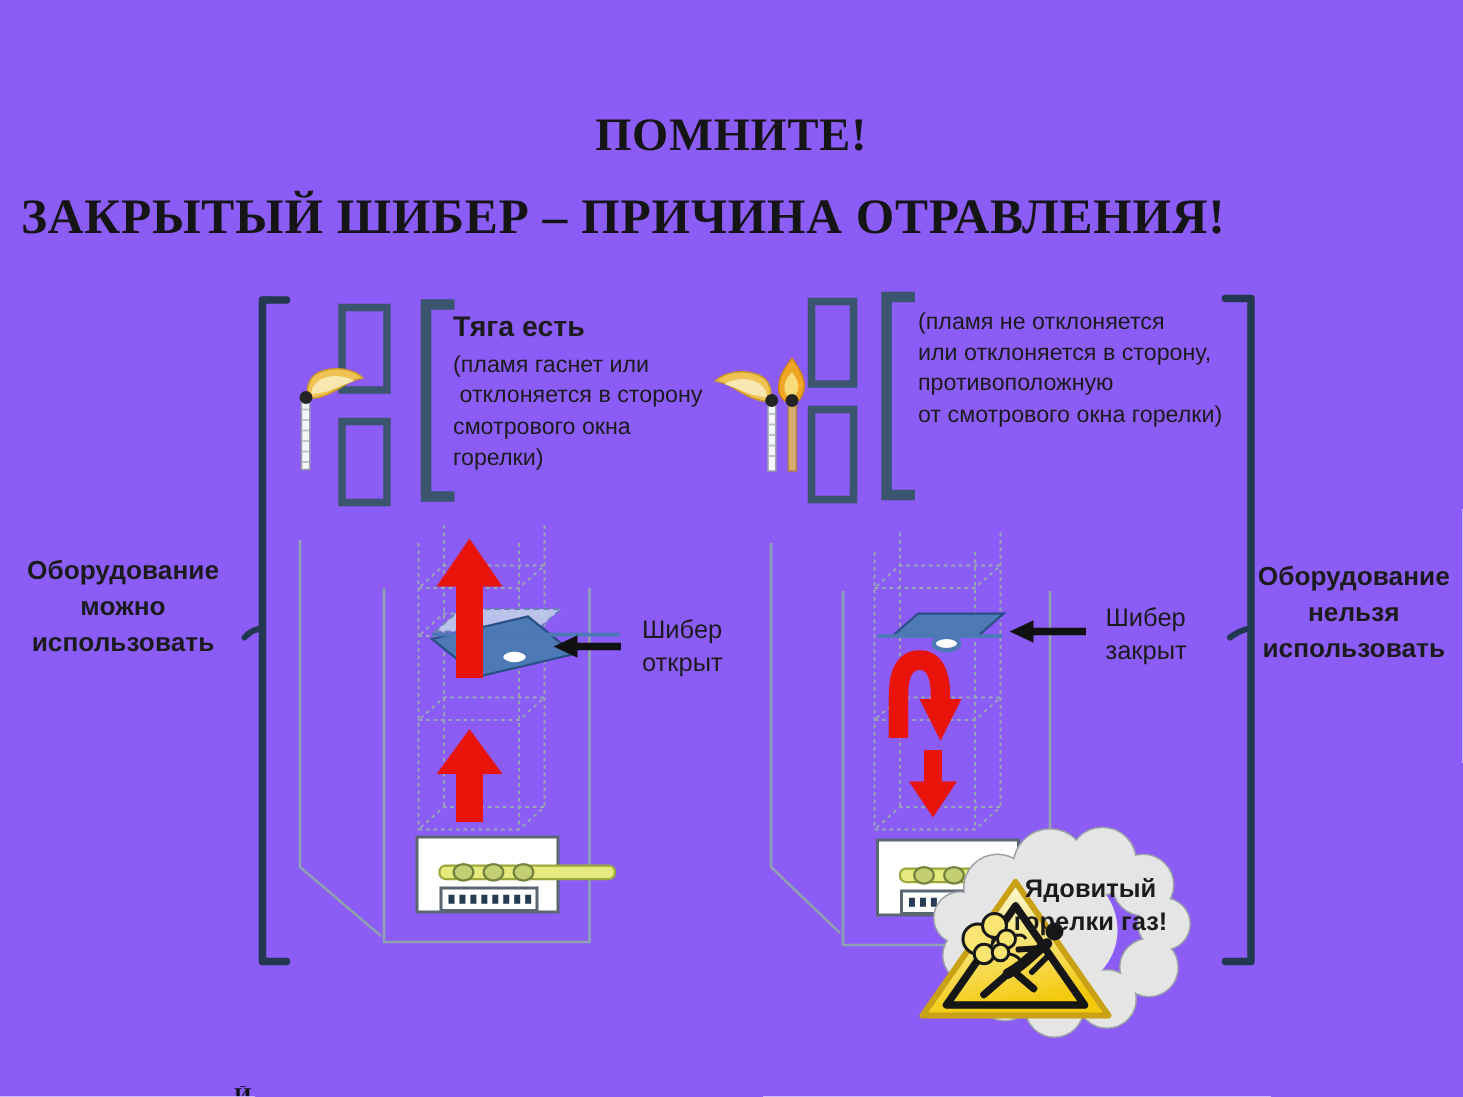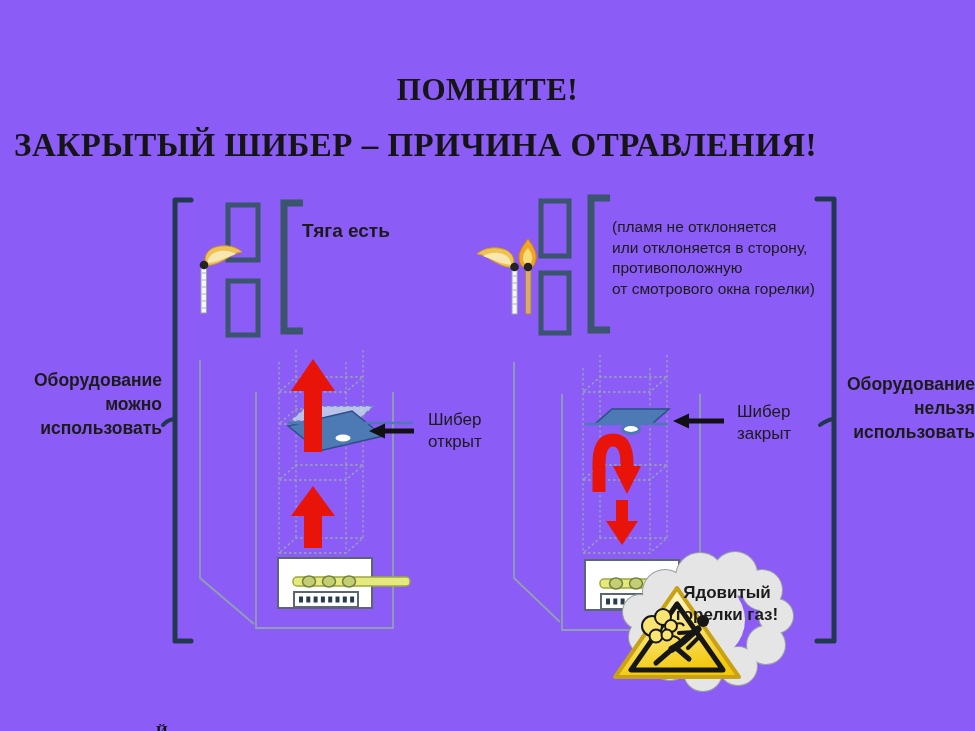--- a/index.html
+++ b/index.html
@@ -11,29 +11,29 @@
     position:absolute;top:72px;left:0;width:975px;text-align:center;
     font-family:"Liberation Serif",serif;font-weight:bold;font-size:31px;
     letter-spacing:.5px;color:#151515;
   }
   .subtitle{
     position:absolute;top:127px;left:0;width:831px;text-align:center;
     font-family:"Liberation Serif",serif;font-weight:bold;font-size:33px;
     letter-spacing:.5px;color:#151515;
   }
   .pre{white-space:pre-wrap;}
-  .note{position:absolute;margin-top:12px;}
+  .note{position:absolute;}
   .note .note-title{font-size:19px;font-weight:bold;line-height:1.25;}
   .note .note-desc{font-size:15.5px;line-height:1.33;margin-top:3px;}
   .note-left{left:302px;top:207px;width:185px;}
   .note-right{left:612px;top:202px;width:215px;}
   .damper-label{position:absolute;font-size:17px;font-weight:normal;line-height:1.32;}
   .damper-label-left{left:428px;top:409px;}
   .damper-label-right{left:737px;top:401px;}
-  .verdict{position:absolute;font-size:17.5px;font-weight:bold;line-height:1.38;text-align:right;}
+  .verdict{position:absolute;font-size:17.5px;font-weight:bold;line-height:1.38;text-align:center;}
   .verdict-left{left:2px;top:368px;width:160px;}
   .verdict-right{left:830px;top:372px;width:145px;}
   .cloud-label{position:absolute;left:668px;top:582px;width:118px;
     font-size:17px;font-weight:bold;line-height:1.3;text-align:center;}
   .fragment{position:absolute;left:156px;top:724px;width:24px;height:7px;overflow:hidden;
     font-family:"Liberation Serif",serif;font-weight:bold;font-size:15px;line-height:15px;color:#111;}
   svg.canvas{position:absolute;left:0;top:0;}
 </style>
 </head>
 <body>
@@ -257,20 +257,24 @@
         <path d="M695,632 L679,633" stroke-width="4"></path>
         <path d="M699,637 L688,648" stroke-width="4"></path>
         <path d="M675,647 L689,659" stroke-width="5"></path>
         <path d="M671,650 L656,663" stroke-width="5"></path>
       </g>
     </g>
   </svg>
 
   <div class="note note-left">
     <div class="note-title">Тяга есть</div>
+    <div class="note-desc pre">(пламя гаснет или
+ отклоняется в сторону
+смотрового окна
+горелки)</div>
   </div>
 
   <div class="note note-right">
     <div class="note-desc pre">(пламя не отклоняется
 или отклоняется в сторону,
 противоположную
 от смотрового окна горелки)</div>
   </div>
 
   <div class="damper-label damper-label-left pre">Шибер

